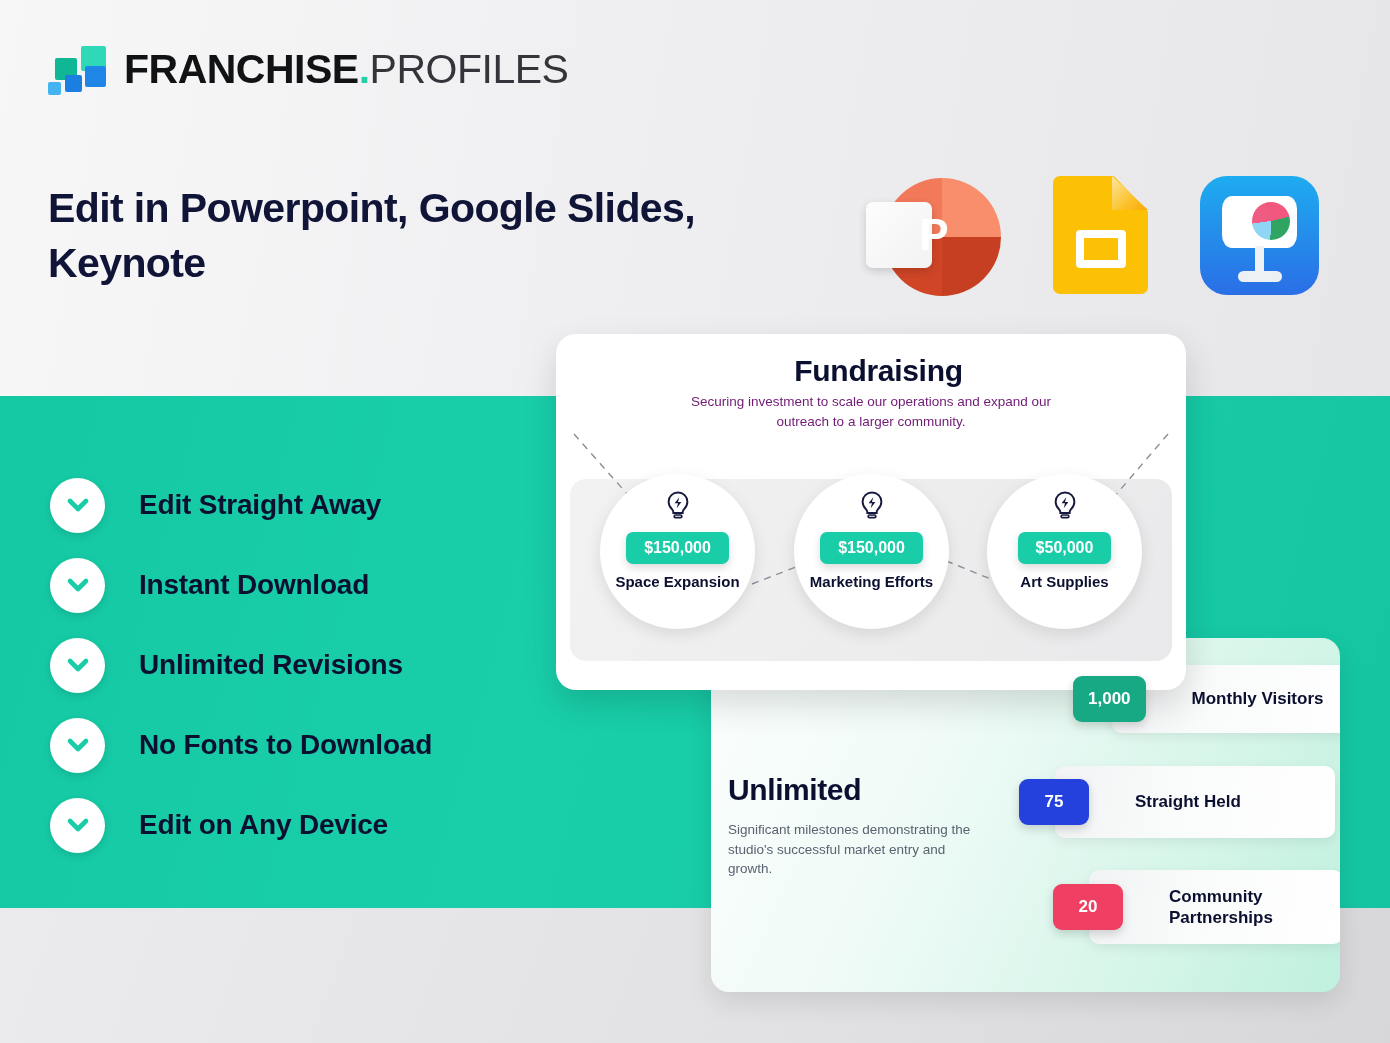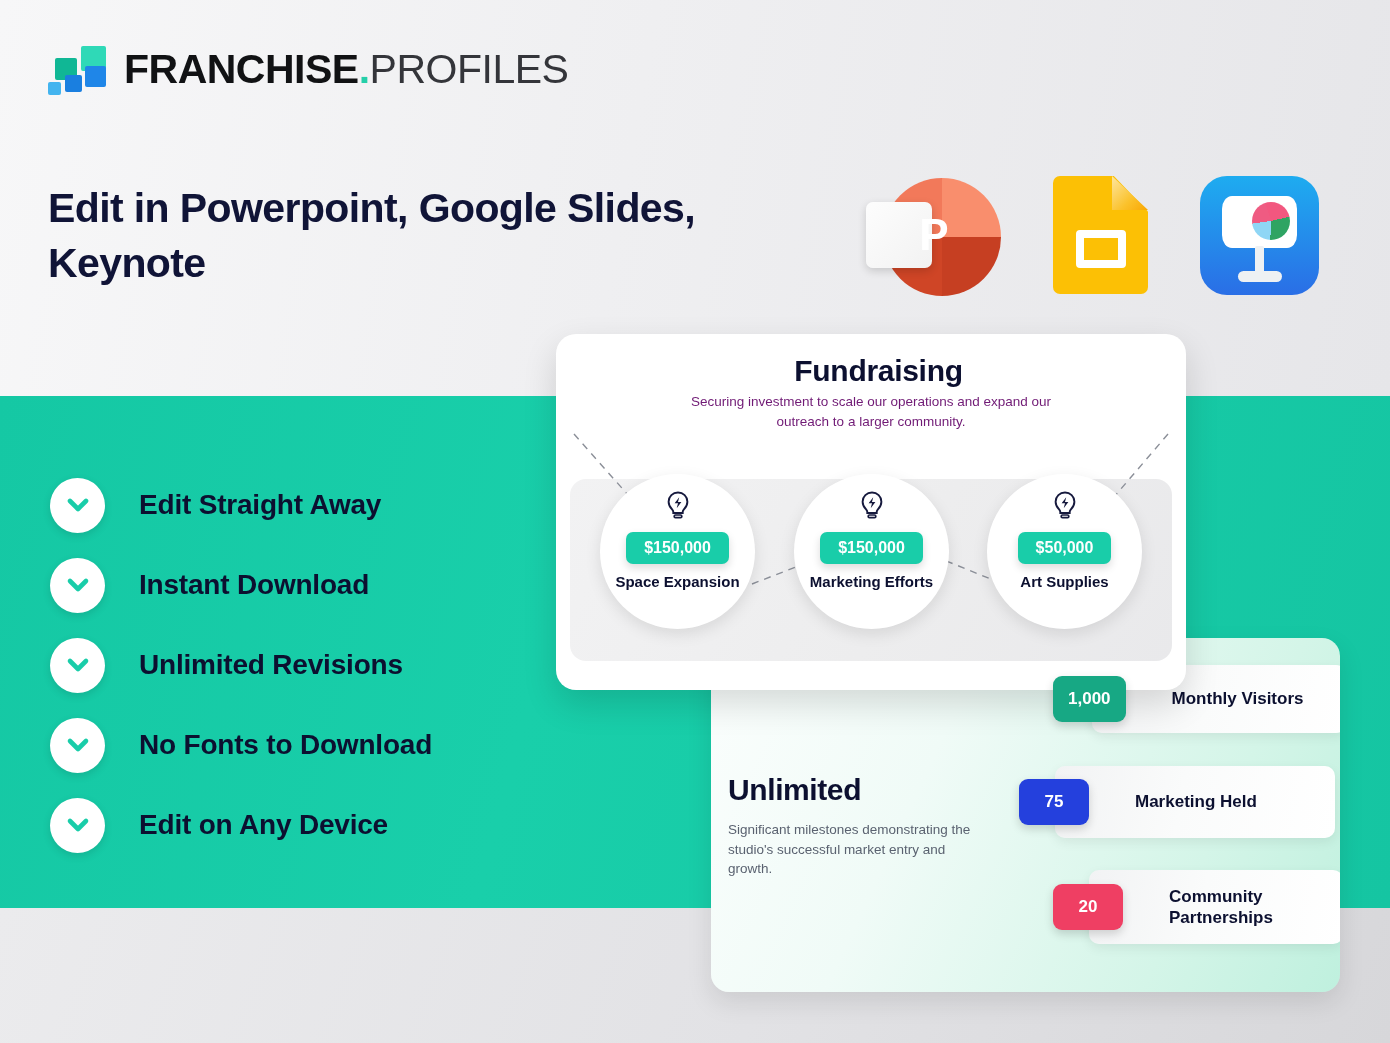--- a/index.html
+++ b/index.html
@@ -146,21 +146,21 @@
     box-shadow:0 4px 10px rgba(0,0,0,.16);
   }
   .metric-bar{
     height:68px; border-radius:10px;
     background:linear-gradient(100deg,#f2f3f4 0%,#fafbfb 45%,#ffffff 100%);
     box-shadow:0 4px 12px rgba(0,0,0,.07);
     display:flex; align-items:center;
     margin-left:-34px; padding-left:80px; padding-right:26px;
     font-size:17px; font-weight:800; color:#0c1030; line-height:1.25;
   }
-  .m1{ left:342px; top:27px; }
+  .m1{ left:362px; top:27px; }
   .m1 .metric-bar{ width:254px; }
   .m2{ left:308px; top:128px; }
   .m2 .metric-bar{ width:280px; height:72px; }
   .m3{ left:342px; top:232px; }
   .m3 .metric-bar{ width:254px; height:74px; }
 
   
   .fund-card{
     position:absolute; left:556px; top:334px; width:630px; height:356px;
     background:#ffffff; border-radius:20px;
@@ -305,21 +305,21 @@
     <div class="metric-pill-wrap">
       <div class="pill" style="background:#17a884">1,000</div>
     </div>
     <div class="metric-bar">Monthly Visitors</div>
   </div>
 
   <div class="metric m2">
     <div class="metric-pill-wrap">
       <div class="pill" style="background:#2440dd">75</div>
     </div>
-    <div class="metric-bar">Marketing Held</div>
+    <div class="metric-bar">Straight Held</div>
   </div>
 
   <div class="metric m3">
     <div class="metric-pill-wrap">
       <div class="pill" style="background:#ef3f63">20</div>
     </div>
     <div class="metric-bar">Community Partnerships</div>
   </div>
 
 </div>

